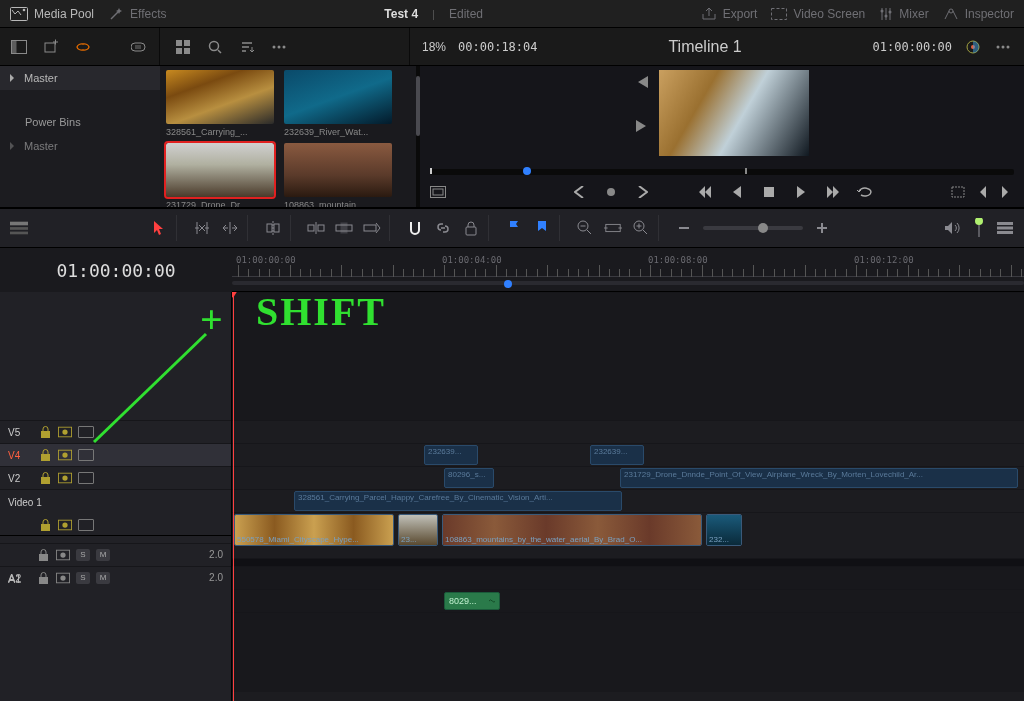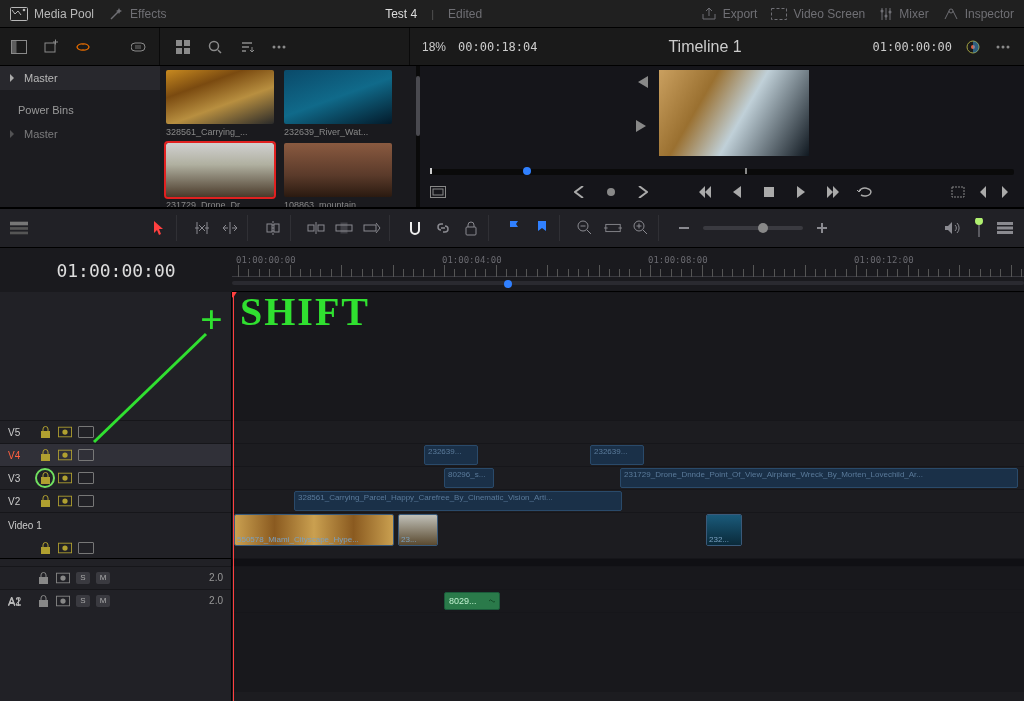--- a/index.html
+++ b/index.html
@@ -20,40 +20,40 @@
   }
   *{box-sizing:border-box;font-family:Arial,Helvetica,sans-serif;}
   body{margin:0;width:1024px;height:701px;overflow:hidden;background:#101010;color:var(--text);font-size:11px;position:relative;}
   svg{display:block;}
 
   
   .topbar{height:28px;background:#202020;display:flex;align-items:center;padding:0 10px;gap:14px;border-bottom:1px solid #000;}
   .topbar .sp{flex:1;}
   .topbar .item{display:flex;align-items:center;gap:6px;cursor:pointer;color:var(--text);font-size:12px;}
   .topbar .item.dim{color:var(--text-dim);}
-  .topbar .title{font-size:12px;color:#ddd;font-weight:400;}
+  .topbar .title{font-size:12px;color:#ddd;font-weight:700;}
   .icon-box{display:flex;align-items:center;justify-content:center;}
 
   
   .secbar{height:38px;background:#1a1a1a;display:flex;align-items:center;border-bottom:1px solid #000;}
   .secbar .left{display:flex;align-items:center;gap:14px;padding:0 10px;width:160px;border-right:1px solid #0a0a0a;height:100%;}
   .secbar .mid{display:flex;align-items:center;gap:14px;padding:0 14px;width:250px;height:100%;border-right:1px solid #0a0a0a;}
   .secbar .right{flex:1;display:flex;align-items:center;padding:0 12px;gap:12px;}
   .secbar .tc{color:#ccc;font-size:12px;font-family:monospace;}
   .secbar .tname{flex:1;text-align:center;color:#ccc;font-size:16px;}
   .secbar .pct{color:#ccc;font-size:12px;}
   .ico-btn{width:18px;height:18px;display:flex;align-items:center;justify-content:center;cursor:pointer;color:#8a8a8a;}
 
   
   .workspace{height:142px;display:flex;background:#15151a;border-bottom:1px solid #000;}
 
   .bin-panel{width:160px;background:#1c1c20;display:flex;flex-direction:column;font-size:11px;}
   .bin-row{height:24px;display:flex;align-items:center;gap:8px;padding:0 8px;cursor:pointer;}
   .bin-row .chev{width:8px;height:8px;}
-  .bin-header{padding:6px 18px;color:#9a9a9a;font-size:11px;margin-top:8px;}
+  .bin-header{padding:6px 25px;color:#9a9a9a;font-size:11px;margin-top:20px;}
 
   .clips-panel{width:260px;background:#1a1a1e;padding:4px 6px;display:flex;flex-wrap:wrap;align-content:flex-start;gap:6px 10px;overflow:hidden;position:relative;}
   .clip{width:108px;display:flex;flex-direction:column;gap:3px;cursor:pointer;}
   .clip .thumb{width:108px;height:54px;border-radius:2px;}
   .clip .label{font-size:9px;color:#888;white-space:nowrap;overflow:hidden;text-overflow:ellipsis;}
   .clip.sel .thumb{outline:2px solid var(--red);}
   .g-sunset{background:linear-gradient(160deg,#c88a20 0%,#7a4a10 30%,#b88f40 60%,#2a2a2a 100%);}
   .g-river{background:linear-gradient(160deg,#0a4a6a 0%,#106a8a 50%,#031a2a 100%);}
   .g-drone{background:linear-gradient(180deg,#d0d0d0 0%,#b0b0a0 40%,#4a3a2a 100%);}
   .g-mount{background:linear-gradient(180deg,#8a5a40 0%,#5a3a2a 60%,#2a1a10 100%);}
@@ -679,37 +679,20 @@
           </span>
         <span class="th-ico">
             <svg width="16" height="12" viewBox="0 0 16 12">
               <rect x="0.5" y="0.5" width="15" height="11" fill="none" stroke="currentColor"></rect>
               <circle cx="8" cy="6" r="3" fill="currentColor"></circle>
             </svg>
           </span>
         <span class="th-ico box"></span>
       </div>
       <div class="track-head">
-        <span class="tname">V3</span>
-        <span class="th-ico" style="position:relative;">
-            <svg width="11" height="12" viewBox="0 0 11 12">
-              <rect x="1" y="5" width="9" height="7" fill="currentColor"></rect>
-              <path d="M3 5 v-2 a2.5 2.5 0 0 1 5 0 v2" stroke="currentColor" fill="none"></path>
-            </svg>
-            <span style="position:absolute;inset:-3px;border:2px solid #70e060;border-radius:50%;"></span>
-          </span>
-        <span class="th-ico">
-            <svg width="16" height="12" viewBox="0 0 16 12">
-              <rect x="0.5" y="0.5" width="15" height="11" fill="none" stroke="currentColor"></rect>
-              <circle cx="8" cy="6" r="3" fill="currentColor"></circle>
-            </svg>
-          </span>
-        <span class="th-ico box"></span>
-      </div>
-      <div class="track-head">
         <span class="tname">V2</span>
         <span class="th-ico">
             <svg width="11" height="12" viewBox="0 0 11 12">
               <rect x="1" y="5" width="9" height="7" fill="currentColor"></rect>
               <path d="M3 5 v-2 a2.5 2.5 0 0 1 5 0 v2" stroke="currentColor" fill="none"></path>
             </svg>
           </span>
         <span class="th-ico">
             <svg width="16" height="12" viewBox="0 0 16 12">
               <rect x="0.5" y="0.5" width="15" height="11" fill="none" stroke="currentColor"></rect>
@@ -801,20 +784,24 @@
 
       <div class="track-lane lane-bg" style="top:220px;height:46px;">
         <div class="clip-thumb" style="left:2px;width:160px;">
             <div class="strip" style="background:linear-gradient(90deg,#caa050,#8a5a20,#caa050,#8a5a20,#caa050);"></div>
             <div class="cap">550578_Miami_Cityscape_Hype...</div>
           </div>
         <div class="clip-thumb" style="left:166px;width:40px;">
             <div class="strip" style="background:linear-gradient(180deg,#c0c0b8,#5a4a30);"></div>
             <div class="cap">23...</div>
           </div>
+        <div class="clip-thumb" style="left:210px;width:260px;">
+            <div class="strip" style="background:linear-gradient(90deg,#6a3a2a,#8a5a3a,#6a3a2a,#8a5a3a,#6a3a2a,#8a5a3a);"></div>
+            <div class="cap">108863_mountains_by_the_water_aerial_By_Brad_O...</div>
+          </div>
         <div class="clip-thumb" style="left:474px;width:36px;">
             <div class="strip" style="background:linear-gradient(180deg,#1a5a7a,#0a2a3a);"></div>
             <div class="cap">232...</div>
           </div>
       </div>
 
       <div class="track-lane" style="top:266px;height:8px;background:#101014;"></div>
 
       <div class="track-lane lane-bg dark" style="top:274px;"></div>
 
@@ -827,16 +814,16 @@
         </div>
       </div>
 
       <div class="track-lane lane-bg dark" style="top:320px;height:80px;"></div>
     </div>
   </div>
 
 </div>
 
 <div class="annot" style="left:200px;top:296px;">+</div>
-<div class="annot" style="left:240px;top:288px;letter-spacing:2px;">SHIFT</div>
+<div class="annot" style="left:256px;top:288px;letter-spacing:2px;">SHIFT</div>
 <svg class="annot-line" style="left:88px;top:330px;" width="130" height="120">
     <path d="M118 4 L6 112" stroke="#30e030" stroke-width="3" fill="none"></path>
   </svg>
 
 </body></html>

